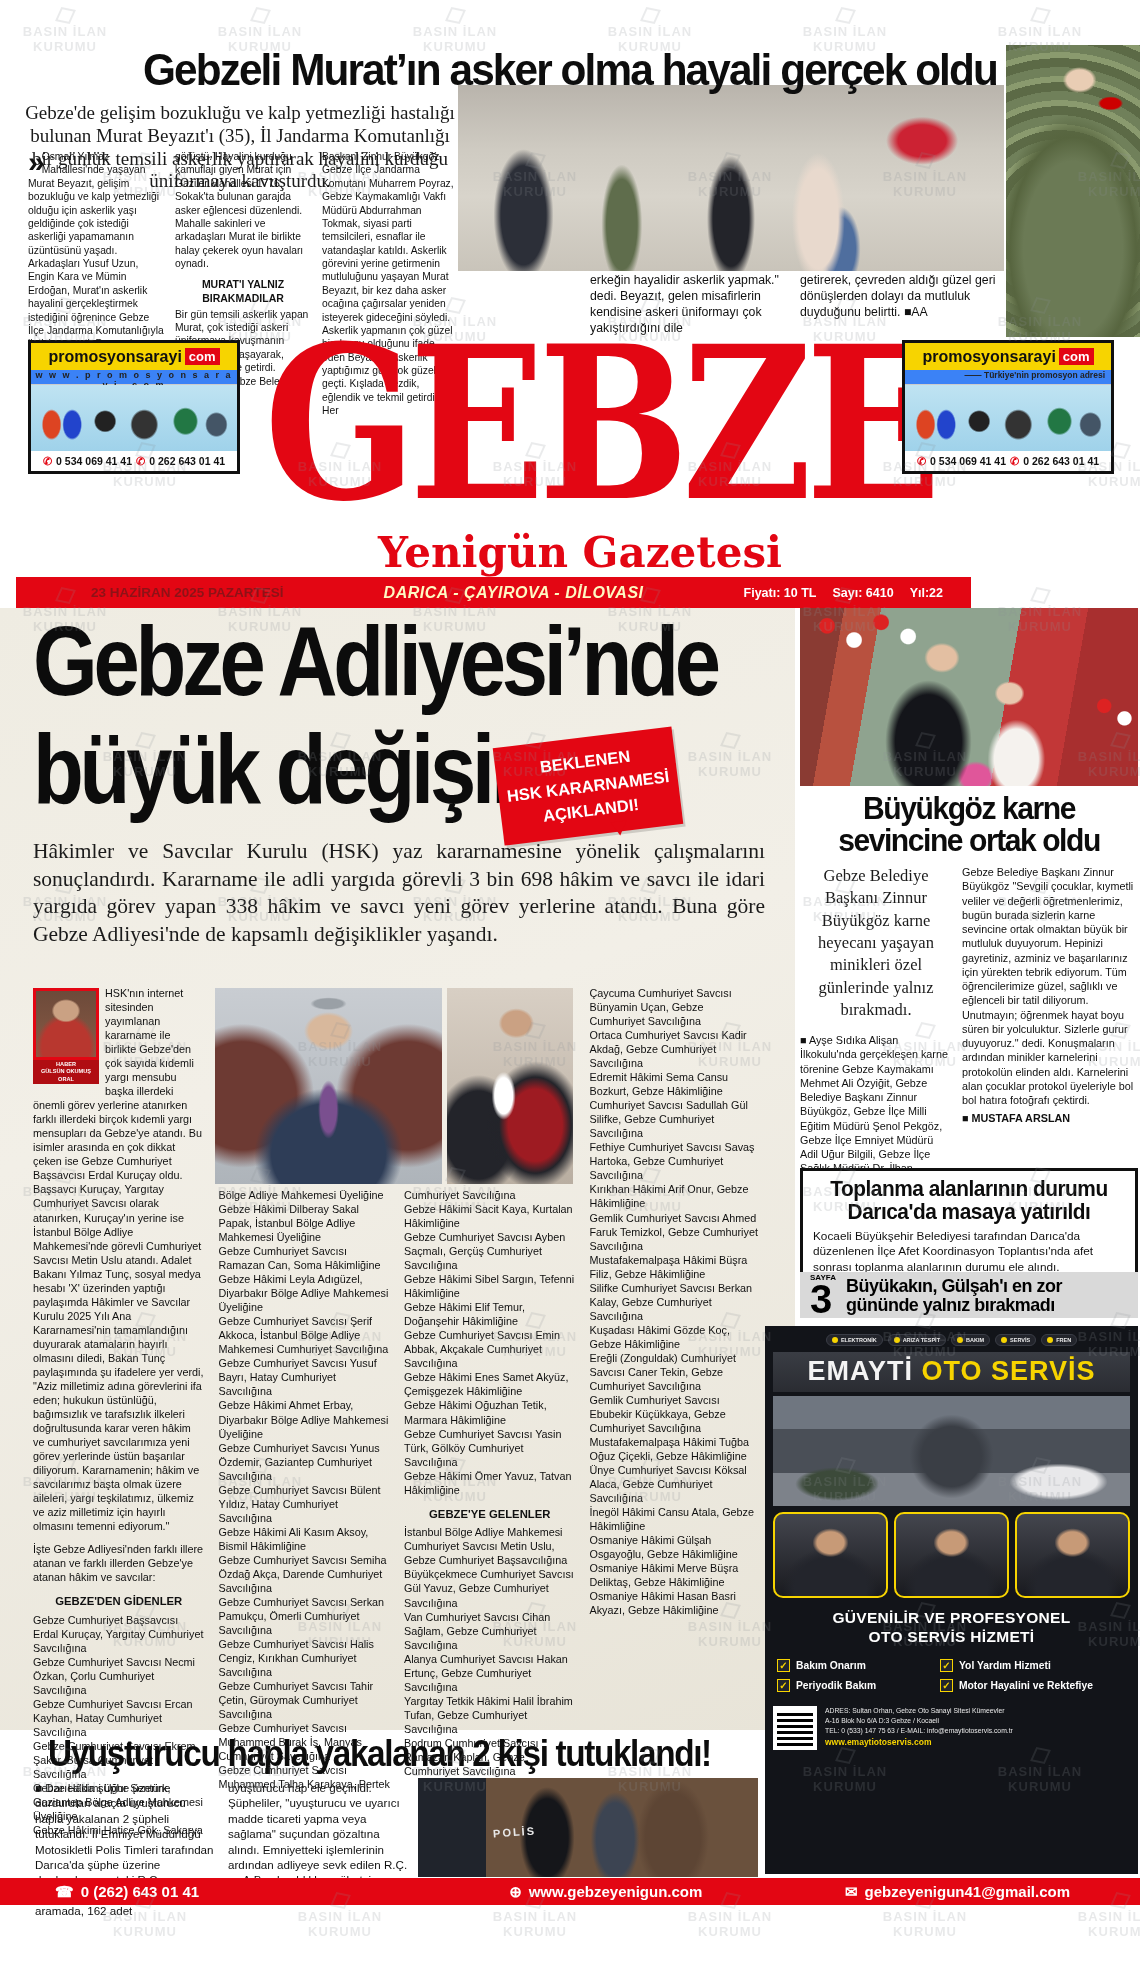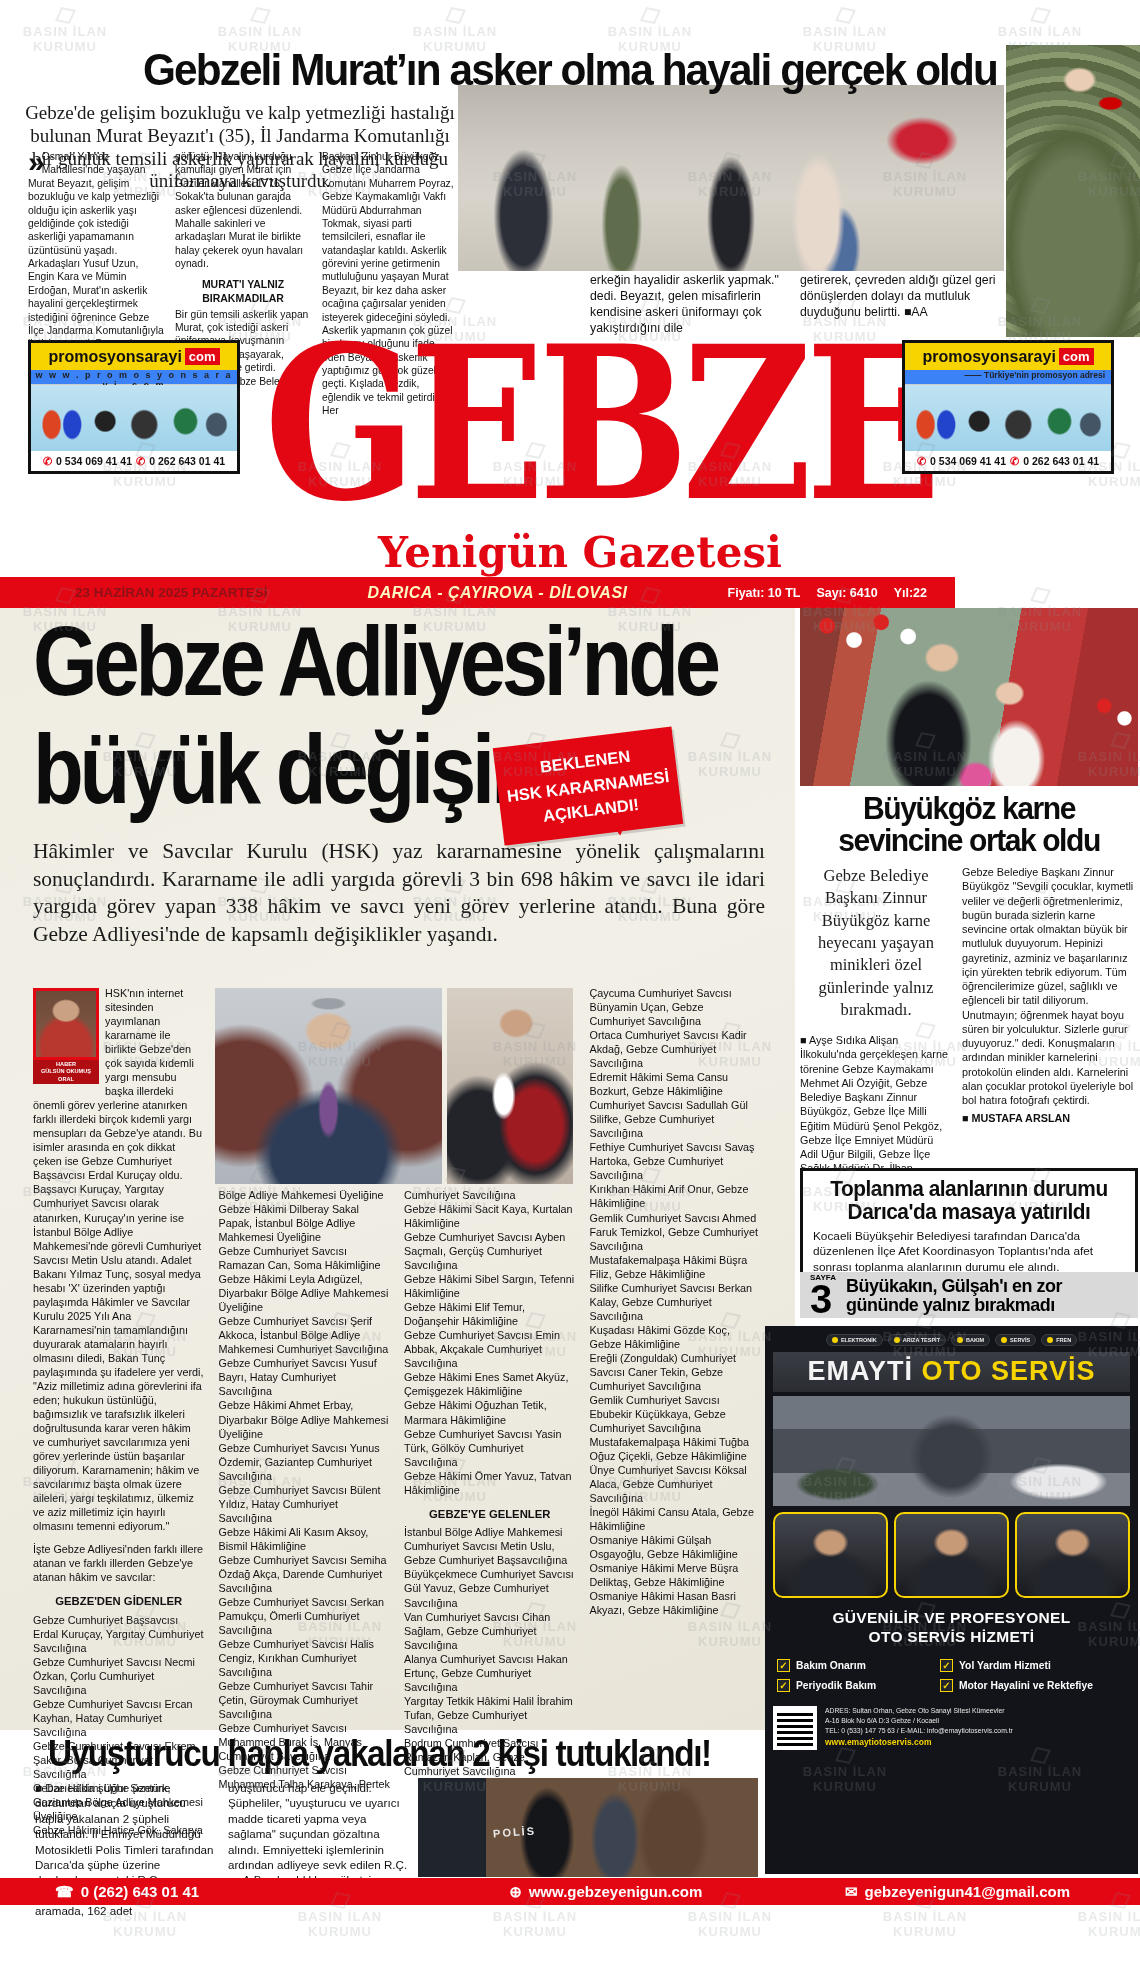--- a/index.html
+++ b/index.html
@@ -65,21 +65,21 @@
       radial-gradient(16px 18px at 90% 60%, #456 0 60%, transparent 70%),
       linear-gradient(180deg,#bfe3f2 0,#9fd2ea 100%); }
   .ad-phones { height:20px; background:#fff; display:flex; align-items:center; justify-content:center;
     gap:4px; font-weight:900; font-size:10.5px; color:#101010; }
   .ad-phones .ph-ic { color:#e30613; font-size:11px; }
   #gebze-title { position:absolute; left:205px; top:318px; width:740px; height:230px; z-index:2;
     font-family:"DejaVu Serif", serif; font-weight:900; font-size:212px; line-height:1.0;
     color:#e30613; text-align:center; letter-spacing:-8px; transform:scaleX(.84); transform-origin:center; }
   #gebze-subtitle { position:absolute; left:300px; top:528px; width:560px; z-index:4;
     font-family:"DejaVu Serif", serif; font-weight:700; font-size:42px; color:#e30613; text-align:center; }
-  #date-bar { position:absolute; left:0; top:577px; width:955px; height:31px; background:#e30613; z-index:5;
+  #date-bar { position:absolute; left:16px; top:577px; width:955px; height:31px; background:#e30613; z-index:5;
     display:flex; align-items:center;justify-content:flex-end; }
   #date-bar .db-date { margin-left:75px; font-weight:900; font-size:13.5px; color:#8d1217; }
   #date-bar .db-region { flex:1; text-align:center; font-weight:900; font-size:16px; color:#fef9c3; letter-spacing:.5px;font-style:italic; }
   #date-bar .db-right { margin-right:28px; display:flex; gap:16px; font-weight:900; font-size:12.5px; color:#fff; }
 
   
   #lead-bg { position:absolute; left:0; top:608px; width:795px; height:1122px;
     background:linear-gradient(160deg,#efece2 0,#f2efe7 40%,#e8e4d8 100%); z-index:1; }
   #lead-h1a, #lead-h1b { position:absolute; left:33px; z-index:2; font-weight:900; color:#0c0c0c;
     letter-spacing:-5px; font-size:99px; line-height:.95; transform:scaleX(.84); transform-origin:left; white-space:nowrap; }

